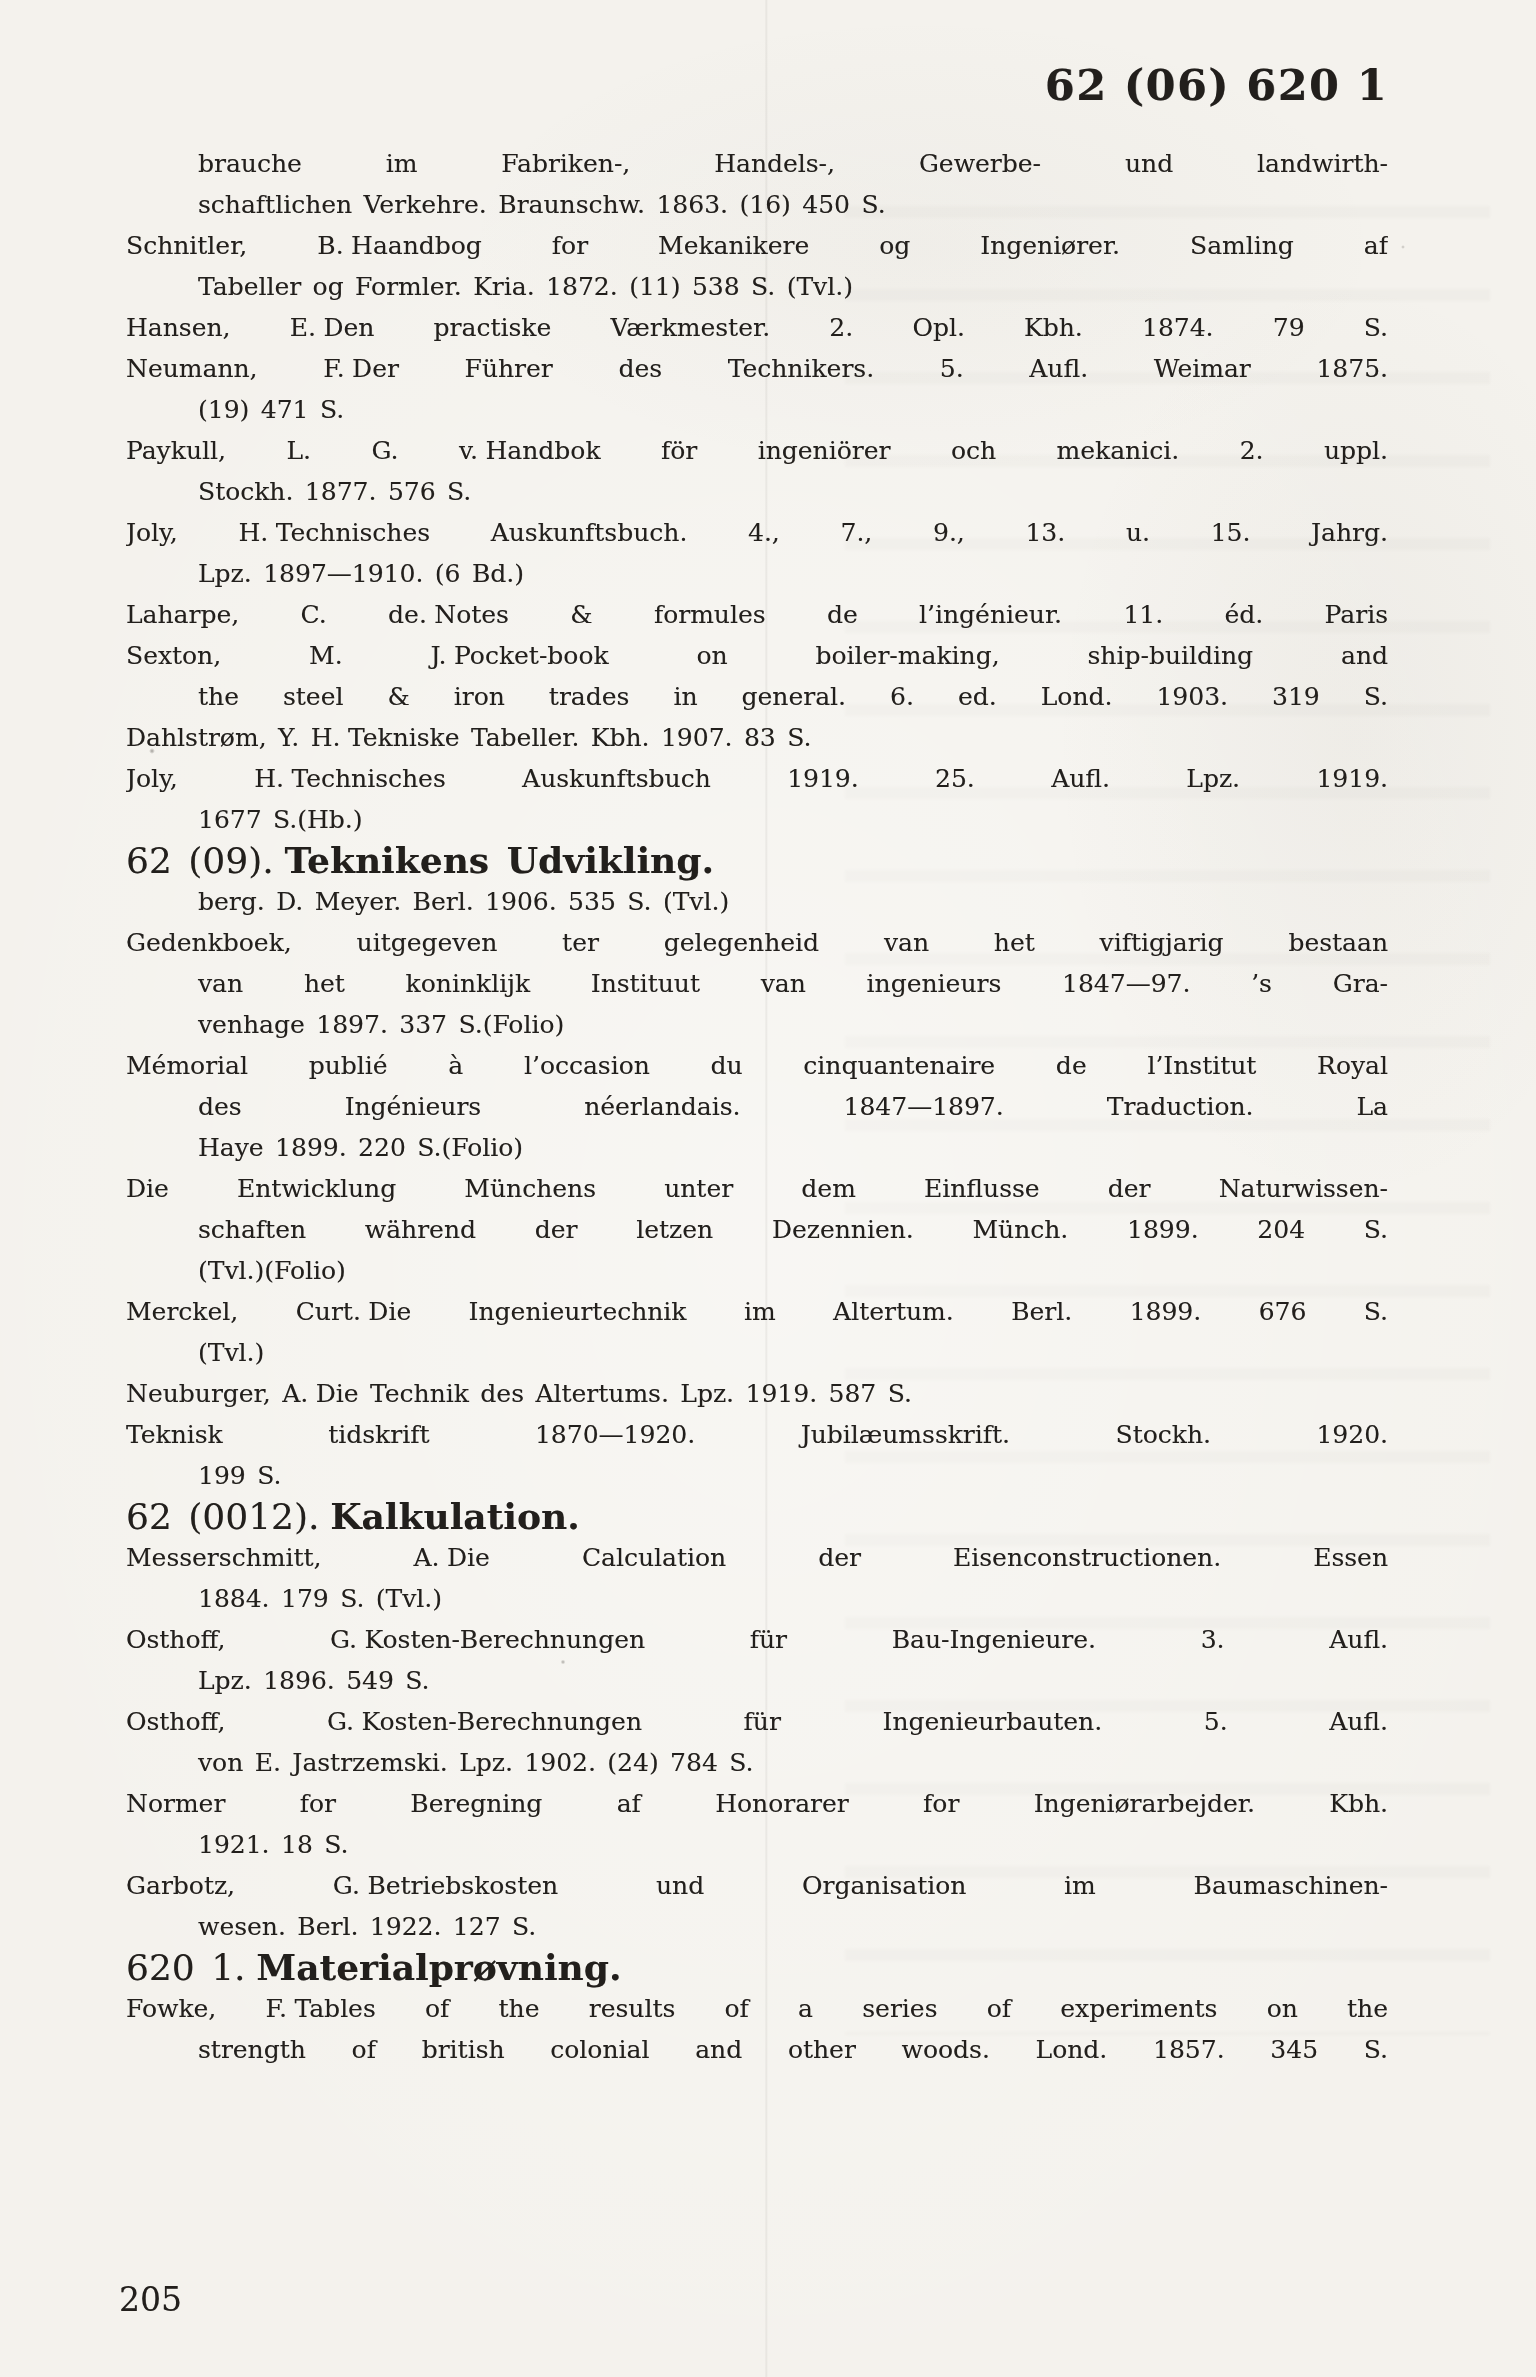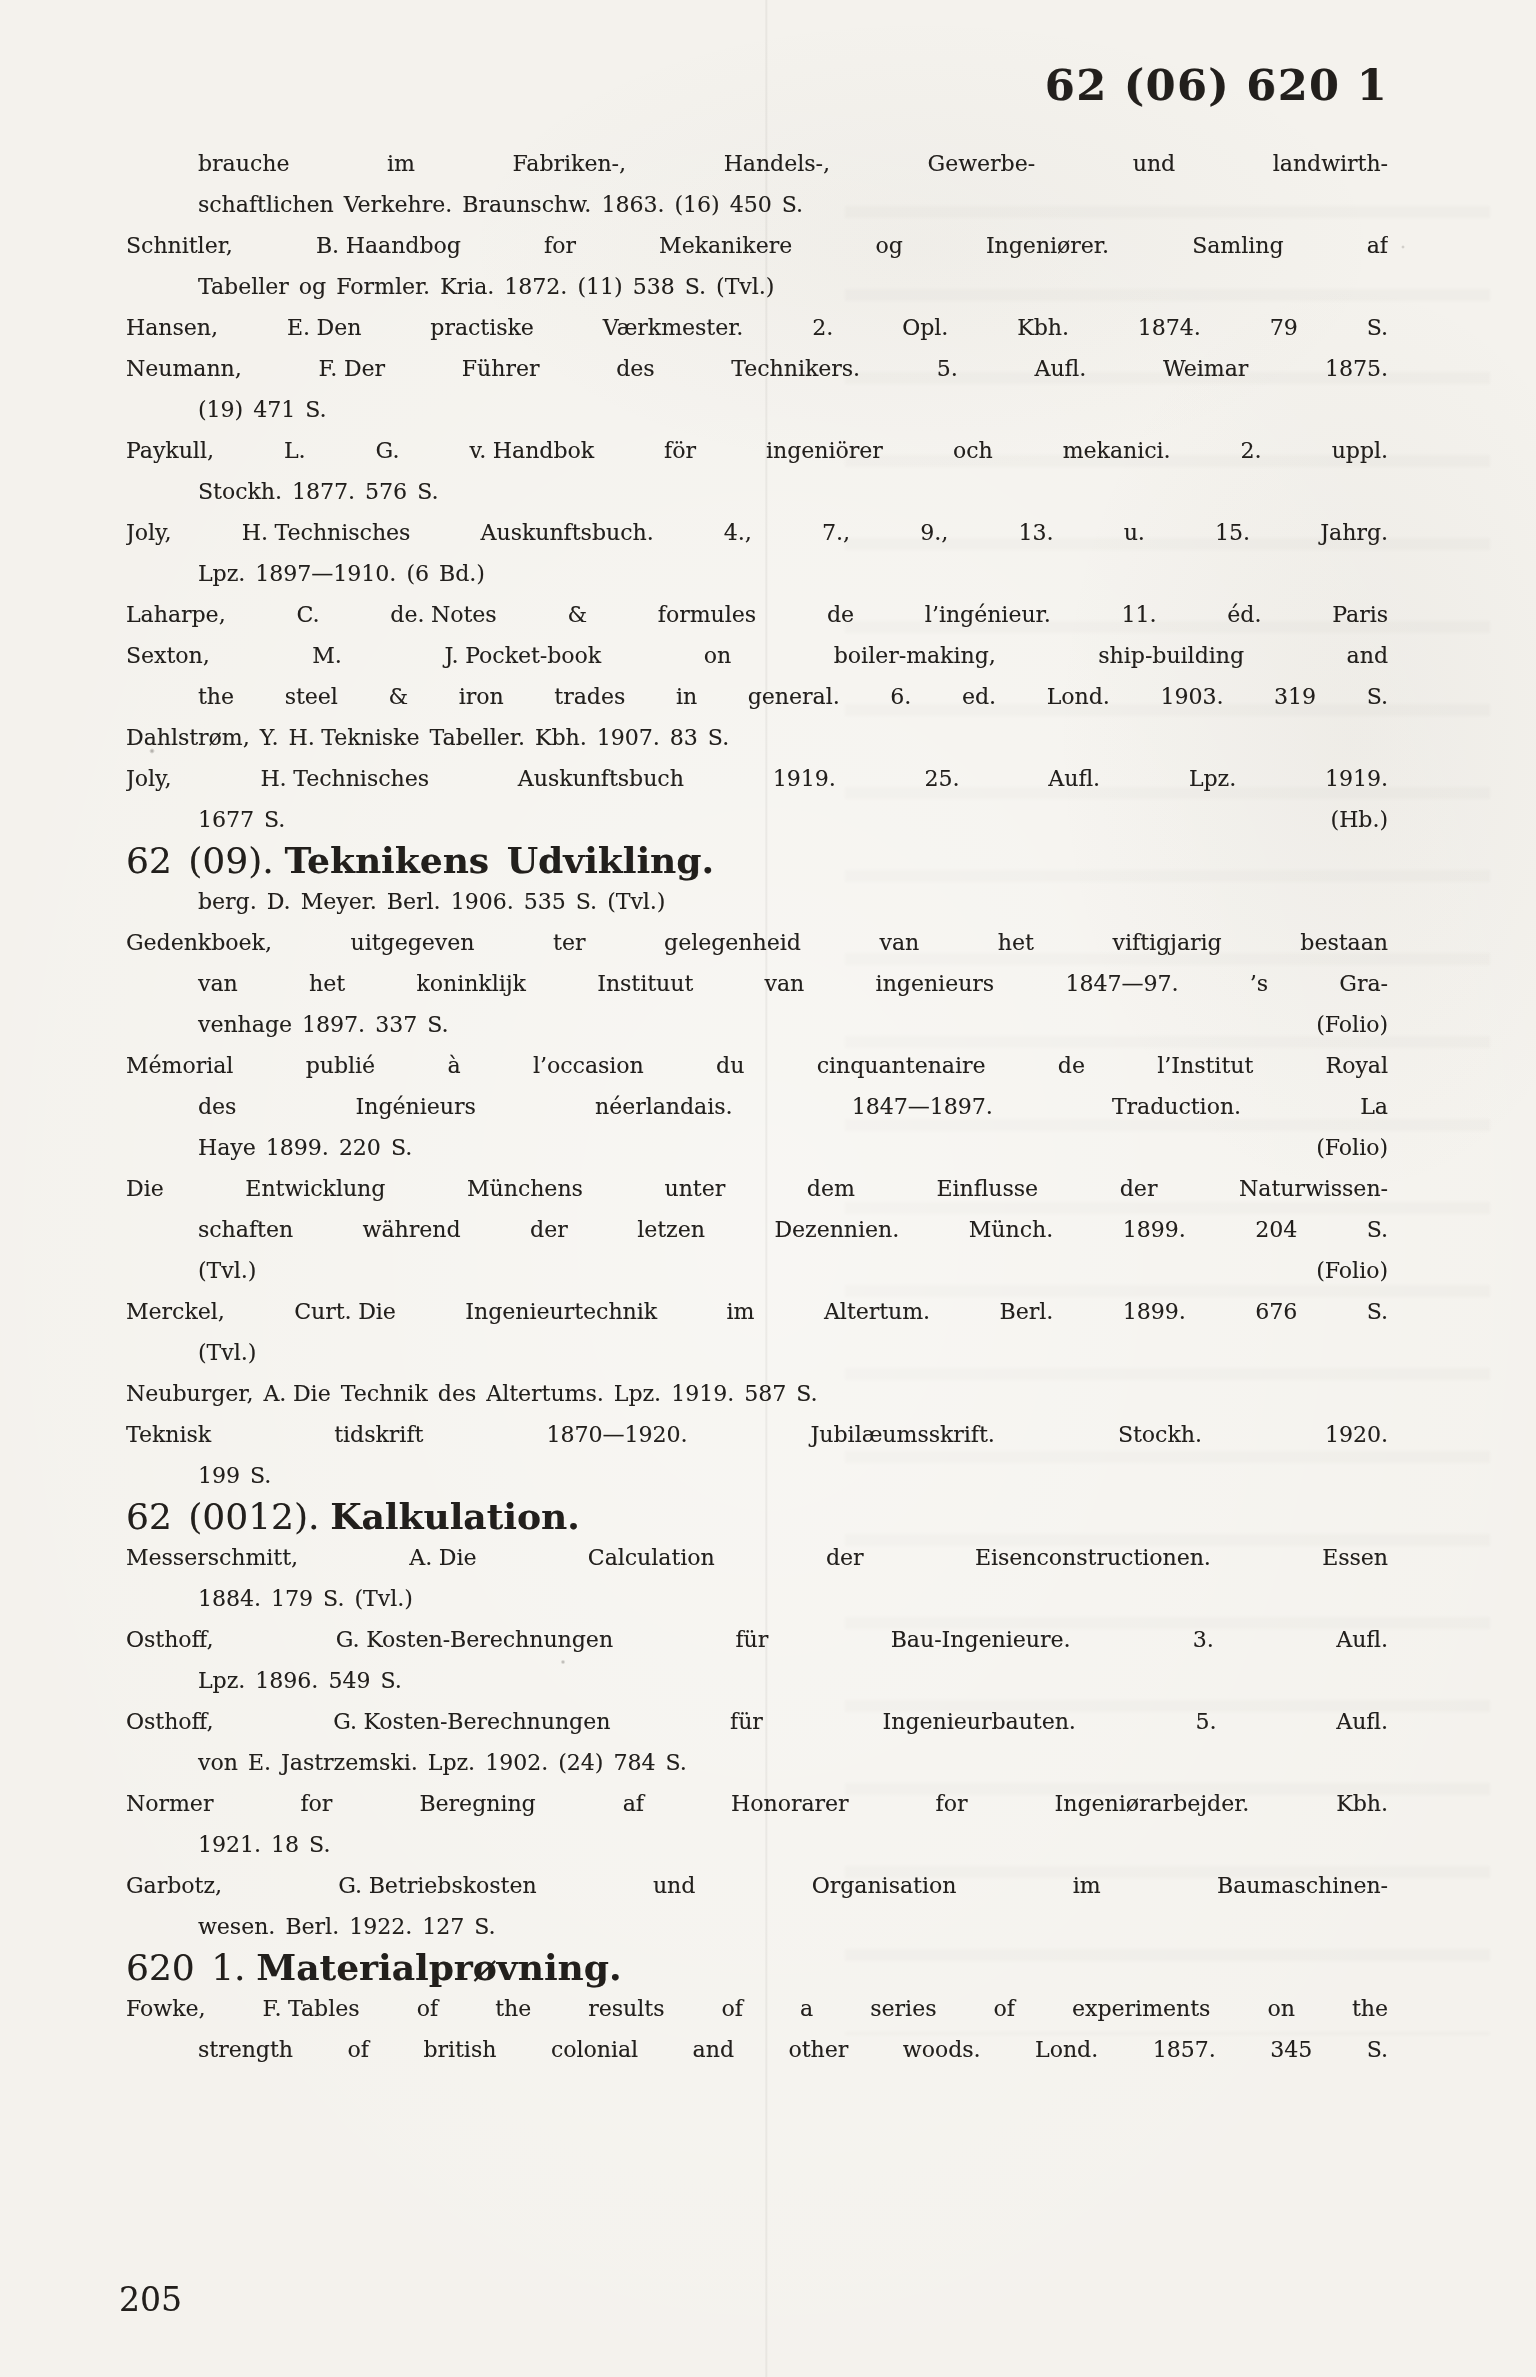--- a/index.html
+++ b/index.html
@@ -59,38 +59,37 @@
     line-height: 48px;
     letter-spacing: 1.4px;
     text-shadow: 0.3px 0.3px 0.5px rgba(34,31,28,0.45);
   }
   .bib {
     margin-top: 34px;
   }
   .line {
     height: 41px;
     line-height: 41px;
-    font-size: 22px;
+    font-size: 25px;
     word-spacing: 0.14em;
     white-space: normal;
     overflow: hidden;
     text-shadow: 0.2px 0.2px 0.4px rgba(34,31,28,0.38);
   }
   .line.indent { padding-left: 72px; }
   .line.just {
     text-align: justify;
     text-align-last: justify;
   }
   .line b, .line .bname {
     font-weight: 400;
     margin-right: 0.30em;
   }
   .line.split {
     display: flex;
-    justify-content: space-between;
   }
   .line.heading {
     display: flex;
     justify-content: flex-start;
     font-weight: 700;
     font-size: 36px;
   }
   .page-number {
     position: absolute;
     left: 119px;

